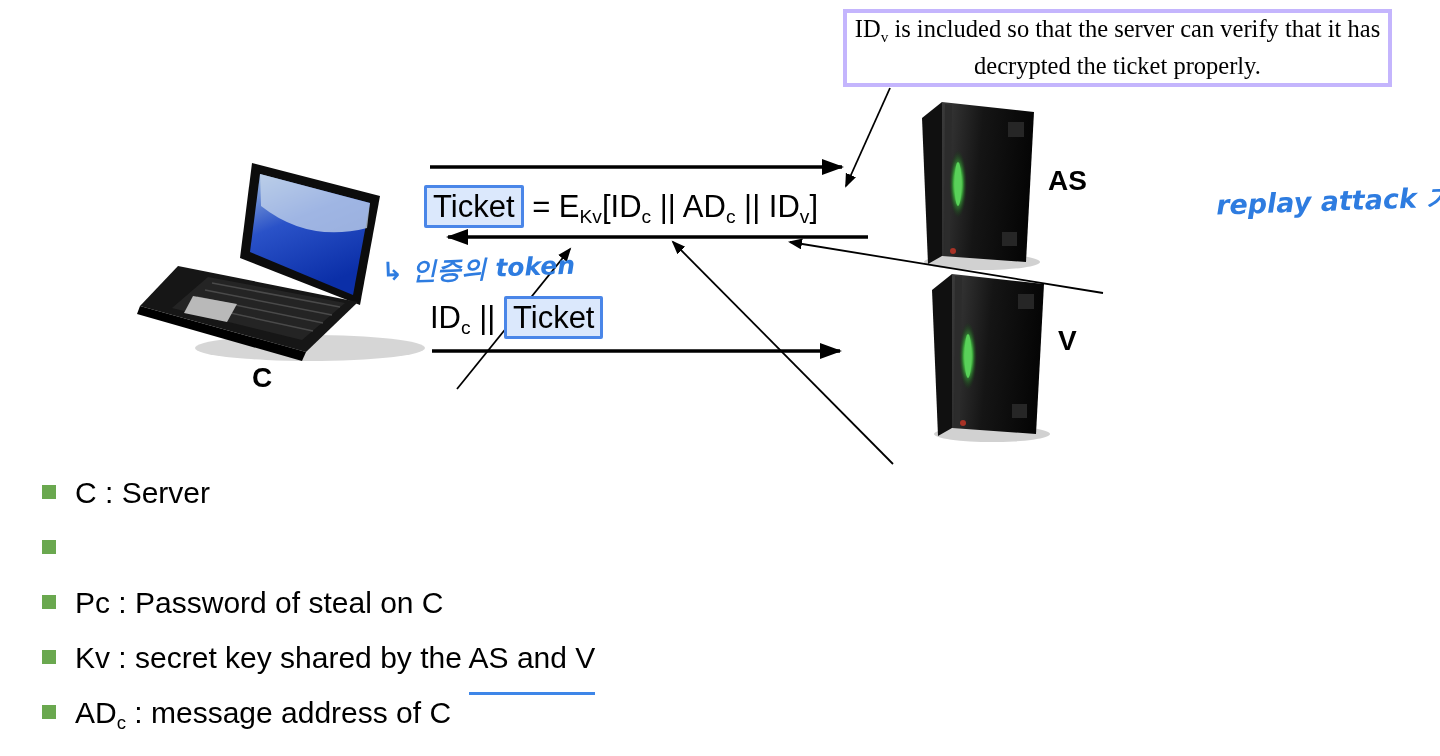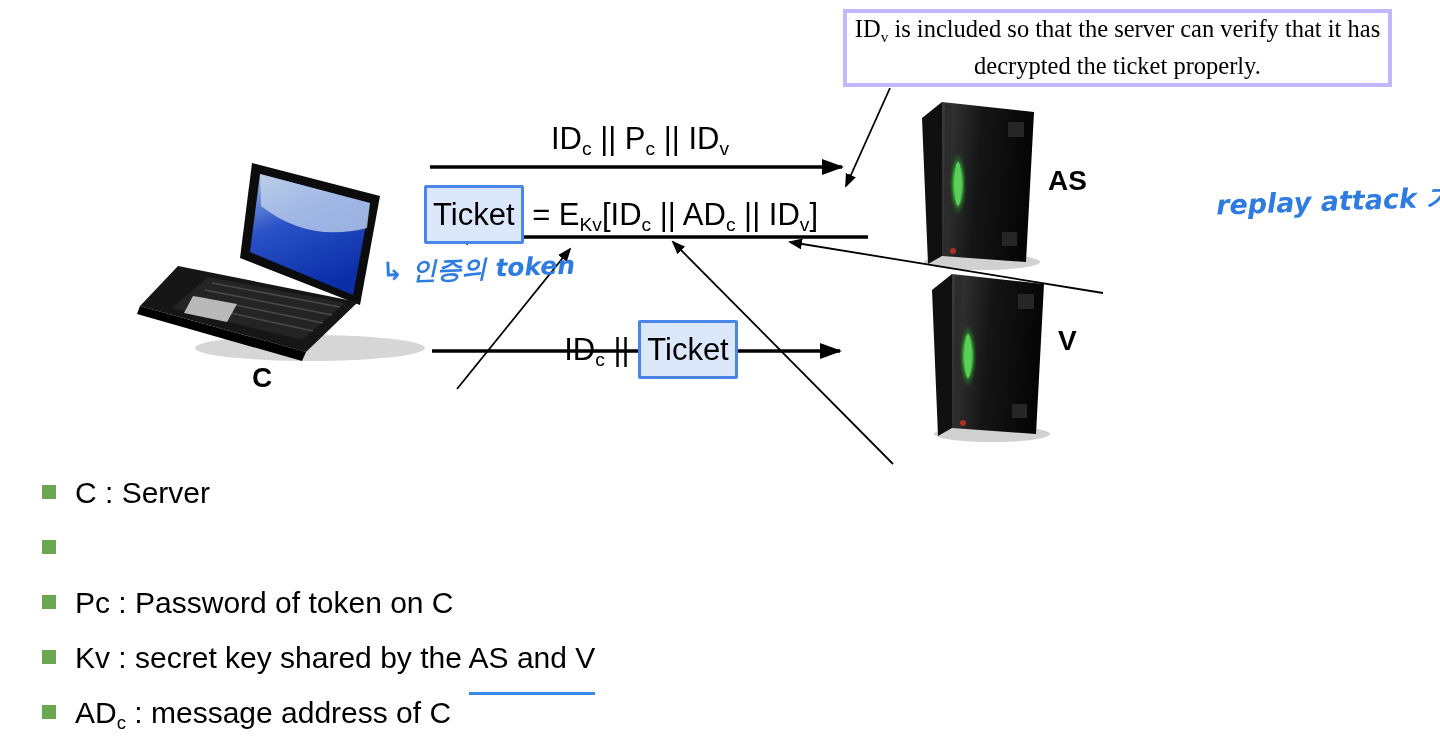--- a/index.html
+++ b/index.html
@@ -7,21 +7,21 @@
          font-family:"Liberation Sans",sans-serif;color:#000;}
   svg.overlay{position:absolute;left:0;top:0;}
   
   .serifbox{position:absolute;border:4px solid #c4b5fd;background:#fff;box-sizing:border-box;
             font-family:"Liberation Serif",serif;display:flex;align-items:center;justify-content:center;}
   .serifbox .inner{width:100%;text-align:center;}
   
   .msg{position:absolute;font-size:31px;white-space:nowrap;}
   sub.s{font-size:0.62em;position:relative;top:0.30em;vertical-align:baseline;line-height:0;}
   .tkt{display:inline-block;border:3px solid #4a86e8;background:#dbe8fc;border-radius:2px;
-       padding:8px 6px;line-height:1.2;}
+       padding:0 6px;line-height:1.2;}
   .adcbox{display:inline;border:2px solid #4a86e8;background:#dbe8fc;padding:0 3px;}
   .u-dual{text-decoration:underline;border-bottom:3px solid #3e86e8;padding-bottom:1px;}
   .u-blue{border-bottom:3px solid #3e86e8;padding-bottom:18px;}
   .hand{position:absolute;color:#2e7ce0;font-family:"DejaVu Sans",sans-serif;
         font-style:italic;font-weight:bold;white-space:nowrap;}
   .actor-lbl{position:absolute;font-weight:bold;font-size:28px;}
   
   .brow{position:absolute;left:42px;display:flex;align-items:flex-start;}
   .bsq{width:14px;height:14px;background:#6aa84f;margin-top:9px;margin-right:19px;flex:none;}
   .btxt{font-size:30px;white-space:nowrap;}
@@ -90,34 +90,31 @@
     <line x1="430" y1="167" x2="842" y2="167" stroke="#000" stroke-width="3.5" marker-end="url(#ahBig)"></line>
     <line x1="868" y1="237" x2="448" y2="237" stroke="#000" stroke-width="3.5" marker-end="url(#ahBig)"></line>
     <line x1="432" y1="351" x2="840" y2="351" stroke="#000" stroke-width="3.5" marker-end="url(#ahBig)"></line>
 
     <line x1="890" y1="88" x2="846" y2="186" stroke="#000" stroke-width="1.8" marker-end="url(#ahSmall)"></line>
     <line x1="457" y1="389" x2="570" y2="249" stroke="#000" stroke-width="1.8" marker-end="url(#ahSmall)"></line>
     <line x1="893" y1="464" x2="673" y2="242" stroke="#000" stroke-width="1.8" marker-end="url(#ahSmall)"></line>
     <line x1="1103" y1="293" x2="790" y2="242" stroke="#000" stroke-width="1.8" marker-end="url(#ahSmall)"></line>
   </svg>
 
-  <div class="msg" style="left:430px;top:121px;width:420px;text-align:center;">
-    <span>ID</span><sub class="s">c</sub><span> || P</span><sub class="s">c</sub><span> || ID</span><sub class="s">v</sub>
-  </div>
 
   <div class="msg" style="left:424px;top:185px;">
     <span class="tkt"><span>Ticket</span></span><span> = E</span><sub class="s">Kv</sub><span>[ID</span><sub class="s">c</sub><span> || AD</span><sub class="s">c</sub><span> || ID</span><sub class="s">v</sub><span>]</span>
   </div>
 
   <div class="hand" style="left:382px;top:252px;font-size:25px;transform:rotate(-2deg);">
     <span>↳</span>
     <span>인증의 token</span>
   </div>
 
-  <div class="msg" style="left:430px;top:320px;width:442px;text-align:center;">
+  <div class="msg" style="left:430px;top:296px;width:442px;">
     <span>ID</span><sub class="s">c</sub><span> || </span><span class="tkt"><span>Ticket</span></span>
   </div>
 
   <div class="actor-lbl" style="left:252px;top:362px;">C</div>
   <div class="actor-lbl" style="left:1048px;top:165px;">AS</div>
   <div class="actor-lbl" style="left:1058px;top:325px;">V</div>
 
   <div class="serifbox" style="left:843px;top:9px;width:549px;height:78px;font-size:24.5px;line-height:1.5;">
     <span class="inner">
       <span>ID</span><sub class="s">v</sub><span> is included so that the server can verify that it has decrypted the ticket properly.</span>
@@ -131,21 +128,21 @@
 
   <div class="brow" style="top:476px;">
     <span class="bsq"></span>
     <span class="btxt"><span>C</span><span> : Server</span></span>
   </div>
   <div class="brow" style="top:531px;">
     <span class="bsq"></span>
   </div>
   <div class="brow" style="top:586px;">
     <span class="bsq"></span>
-    <span class="btxt"><span>Pc</span><span> : Password of token on C</span></span>
+    <span class="btxt"><span>Pc</span><span> : Password of steal on C</span></span>
   </div>
   <div class="brow" style="top:641px;">
     <span class="bsq"></span>
     <span class="btxt"><span>Kv</span><span> : secret key shared by the </span><span class="u-blue">AS and V</span></span>
   </div>
   <div class="brow" style="top:696px;">
     <span class="bsq"></span>
     <span class="btxt"><span>AD</span><sub class="s">c</sub><span> : message address of C</span></span>
   </div>
 

